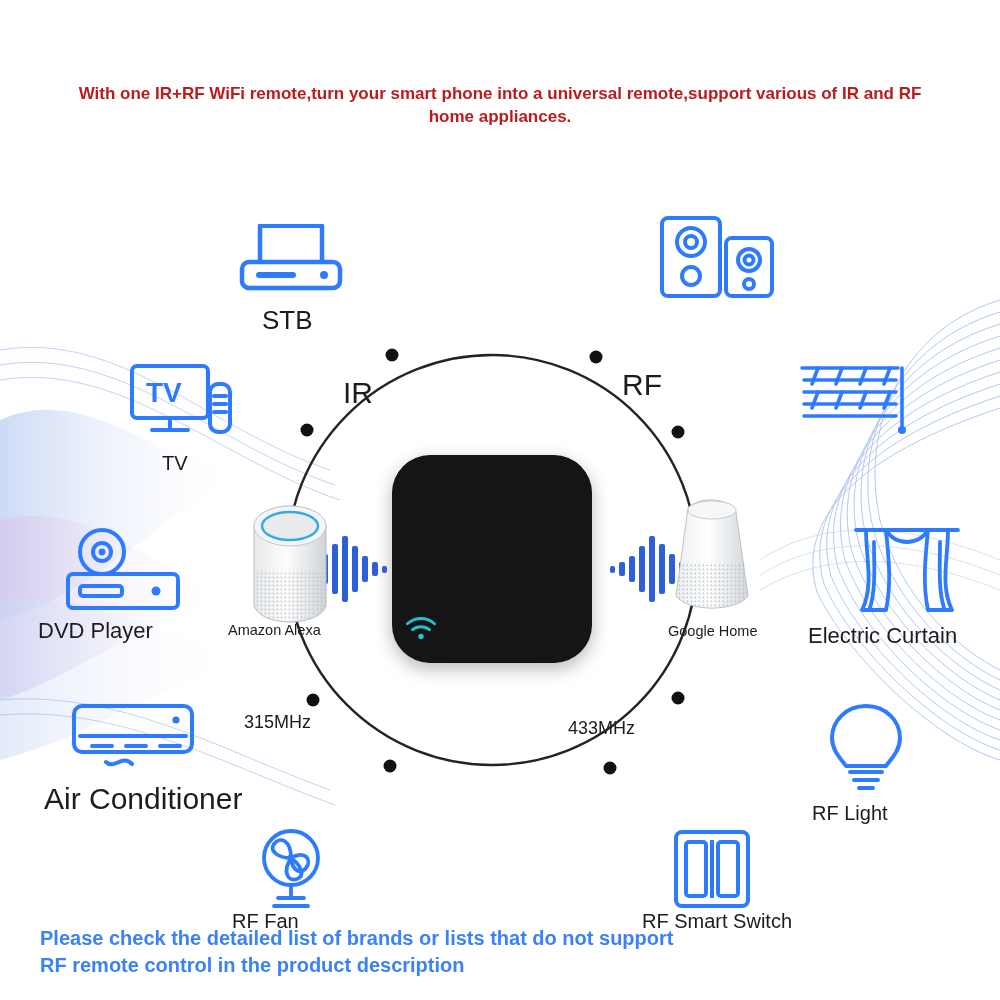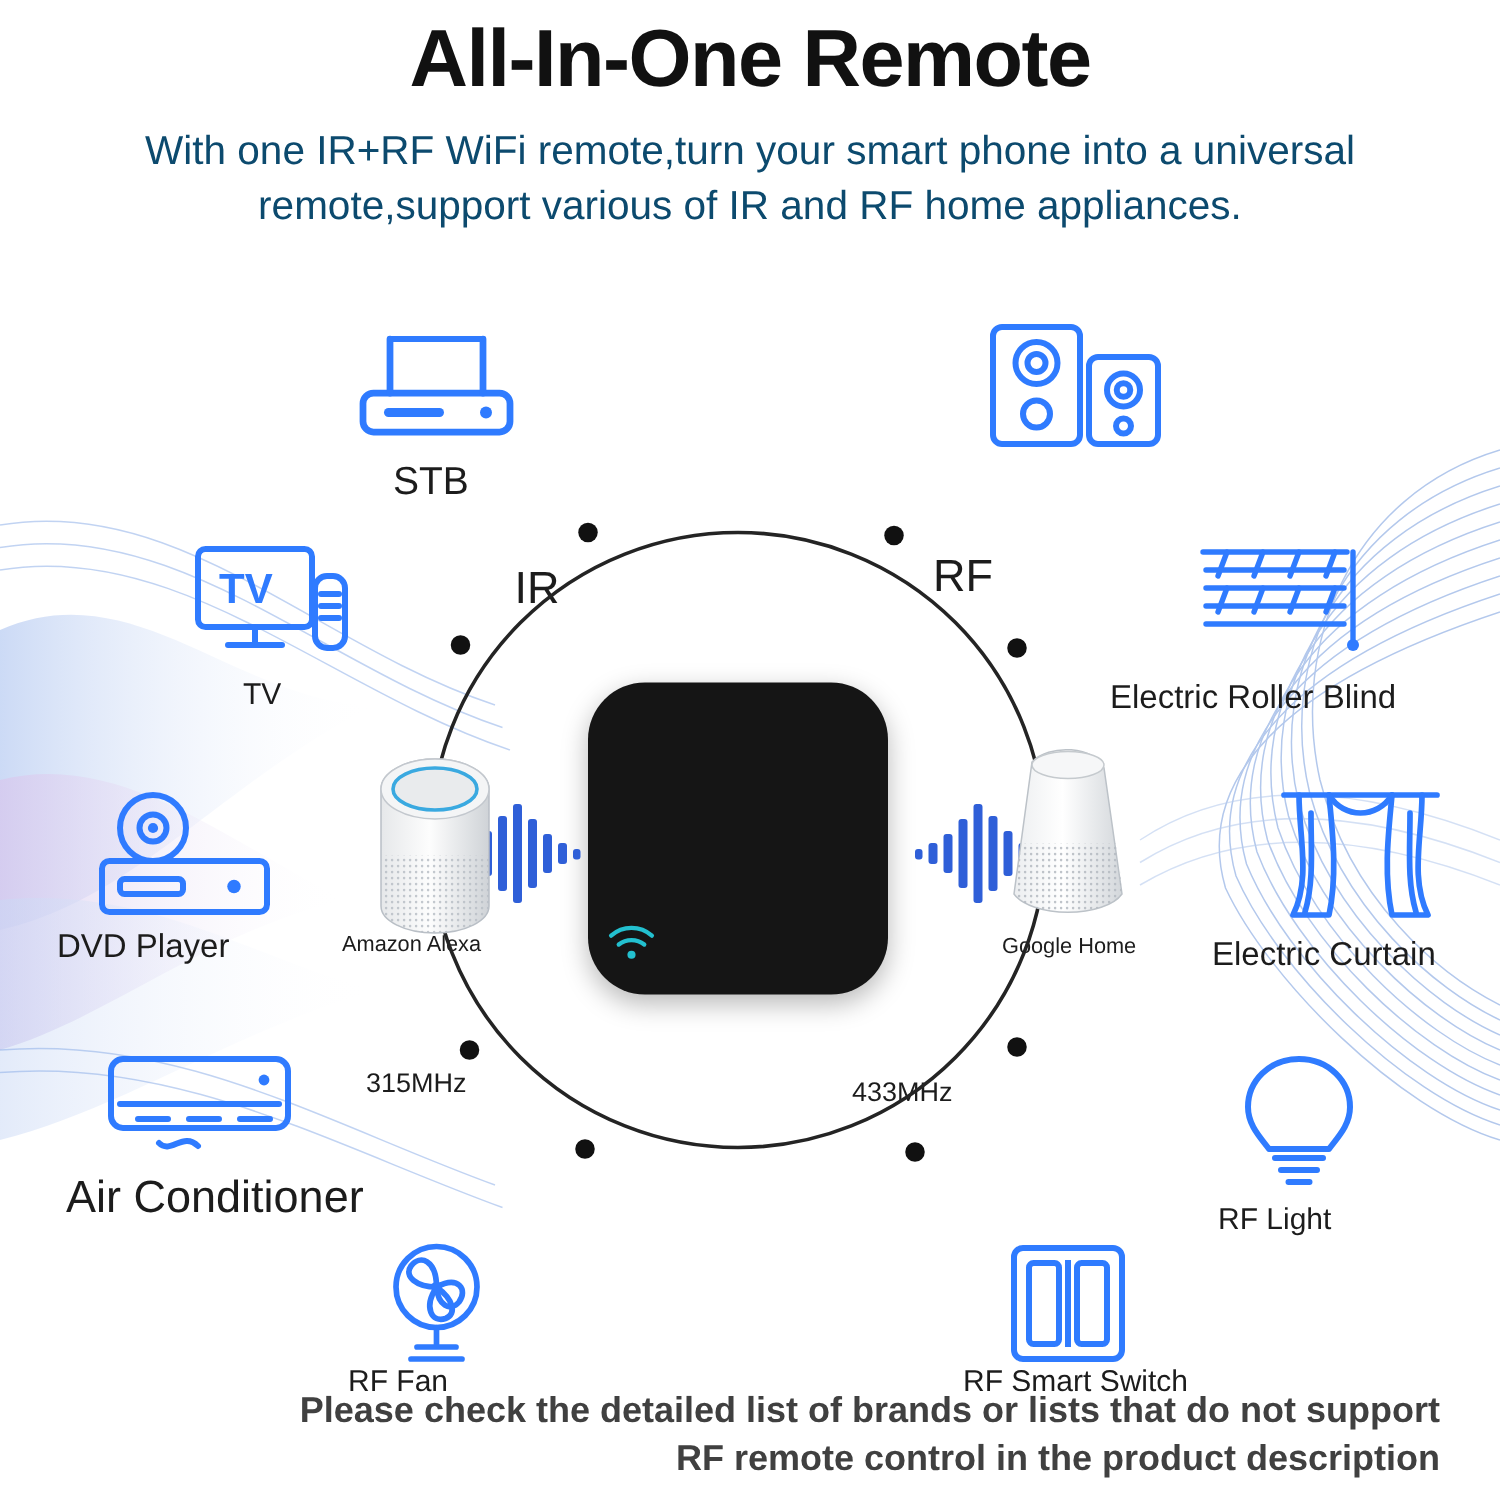--- a/index.html
+++ b/index.html
@@ -14,41 +14,41 @@
   
   .bg-waves{position:absolute;left:0;top:0;width:1000px;height:1000px;z-index:0;pointer-events:none;}
 
   
   .title{
     position:absolute;left:0;top:8px;width:1000px;text-align:center;
     font-size:54px;font-weight:700;letter-spacing:-1px;color:#111;
   }
   .subtitle{
     position:absolute;left:60px;top:82px;width:880px;text-align:center;
-    font-size:27px;line-height:1.38;color:#0c4a6e;font-weight:400;
+    font-size:17px;line-height:1.38;color:#b91c1c;font-weight:700;
   }
 
   
   .lbl{position:absolute;font-size:20px;color:#1c1c1c;white-space:nowrap;}
   .lbl.sm{font-size:15px;}
   .lbl.big{font-size:30px;}
   .lbl.mid{font-size:18px;text-align:center;}
 
   
   .hub{
     position:absolute;left:392px;top:455px;width:200px;height:208px;
     background:#151515;border-radius:38px;
     box-shadow:0 6px 18px rgba(0,0,0,.28);
   }
   .hub-wifi{position:absolute;left:404px;top:614px;width:34px;height:28px;}
 
   
   .warn{
-    position:absolute;left:40px;top:925px;width:920px;text-align:right;
-    color:#404040;font-weight:700;font-size:24px;line-height:1.35;
+    position:absolute;left:40px;top:925px;width:920px;text-align:left;
+    color:#3b82f6;font-weight:700;font-size:20px;line-height:1.35;
   }
 
   svg{display:block;overflow:visible;}
   .ico{position:absolute;}
 </style>
 </head>
 <body>
 
 <div id="stage">
 
@@ -91,21 +91,20 @@
       <path d="M1000,396 C860,442 803,510 824,584 C852,648 936,730 1000,750" stroke-width="1"></path>
       <path d="M1000,408 C855,456 796,520 817,592 C846,654 933,740 1000,760" stroke-width="1"></path>
     </g>
     <g stroke="#b9cdee" fill="none" opacity=".6">
       <path d="M760,560 C820,520 900,520 1000,560" stroke-width="1"></path>
       <path d="M760,575 C822,536 902,536 1000,575" stroke-width="1"></path>
       <path d="M760,590 C824,552 904,552 1000,590" stroke-width="1"></path>
     </g>
   </svg>
 
-  <div class="title">All-In-One Remote</div>
   <div class="subtitle">With one IR+RF WiFi remote,turn your smart phone into a universal remote,support various of IR and RF home appliances.</div>
 
   <svg style="position:absolute;left:0;top:0;width:1000px;height:1000px;z-index:1;" viewBox="0 0 1000 1000">
 
     <circle cx="492" cy="560" r="205" fill="none" stroke="#242424" stroke-width="2.4"></circle>
 
     <circle cx="392" cy="355" r="6.5" fill="#111"></circle>
     <circle cx="596" cy="357" r="6.5" fill="#111"></circle>
     <circle cx="307" cy="430" r="6.5" fill="#111"></circle>
     <circle cx="678" cy="432" r="6.5" fill="#111"></circle>
@@ -229,21 +228,20 @@
   <svg class="ico" style="left:798px;top:360px;width:110px;height:86px;" viewBox="0 0 110 86">
     <g fill="none" stroke="#2f7bff" stroke-width="3.6" stroke-linecap="round">
       <path d="M4,8 L100,8"></path>
       <path d="M6,20 L98,20 M6,32 L98,32 M6,44 L98,44 M6,56 L98,56"></path>
       <path d="M20,8 L14,24 M44,8 L38,24 M68,8 L62,24 M92,8 L86,24"></path>
       <path d="M20,32 L14,48 M44,32 L38,48 M68,32 L62,48 M92,32 L86,48"></path>
       <path d="M104,8 L104,66"></path>
     </g>
     <circle cx="104" cy="70" r="4" fill="#2f7bff"></circle>
   </svg>
-  <div class="lbl" style="left:740px;top:452px;font-size:22px;">Electric Roller Blind</div>
 
   <svg class="ico" style="left:64px;top:526px;width:130px;height:86px;" viewBox="0 0 130 86">
     <g fill="none" stroke="#2f7bff" stroke-width="4" stroke-linejoin="round">
       <circle cx="38" cy="26" r="22"></circle>
       <circle cx="38" cy="26" r="9"></circle>
       <rect x="4" y="48" width="110" height="34" rx="5"></rect>
       <rect x="16" y="60" width="42" height="10" rx="3"></rect>
     </g>
     <circle cx="38" cy="26" r="3.4" fill="#2f7bff"></circle>
     <circle cx="92" cy="65" r="4.5" fill="#2f7bff"></circle>

